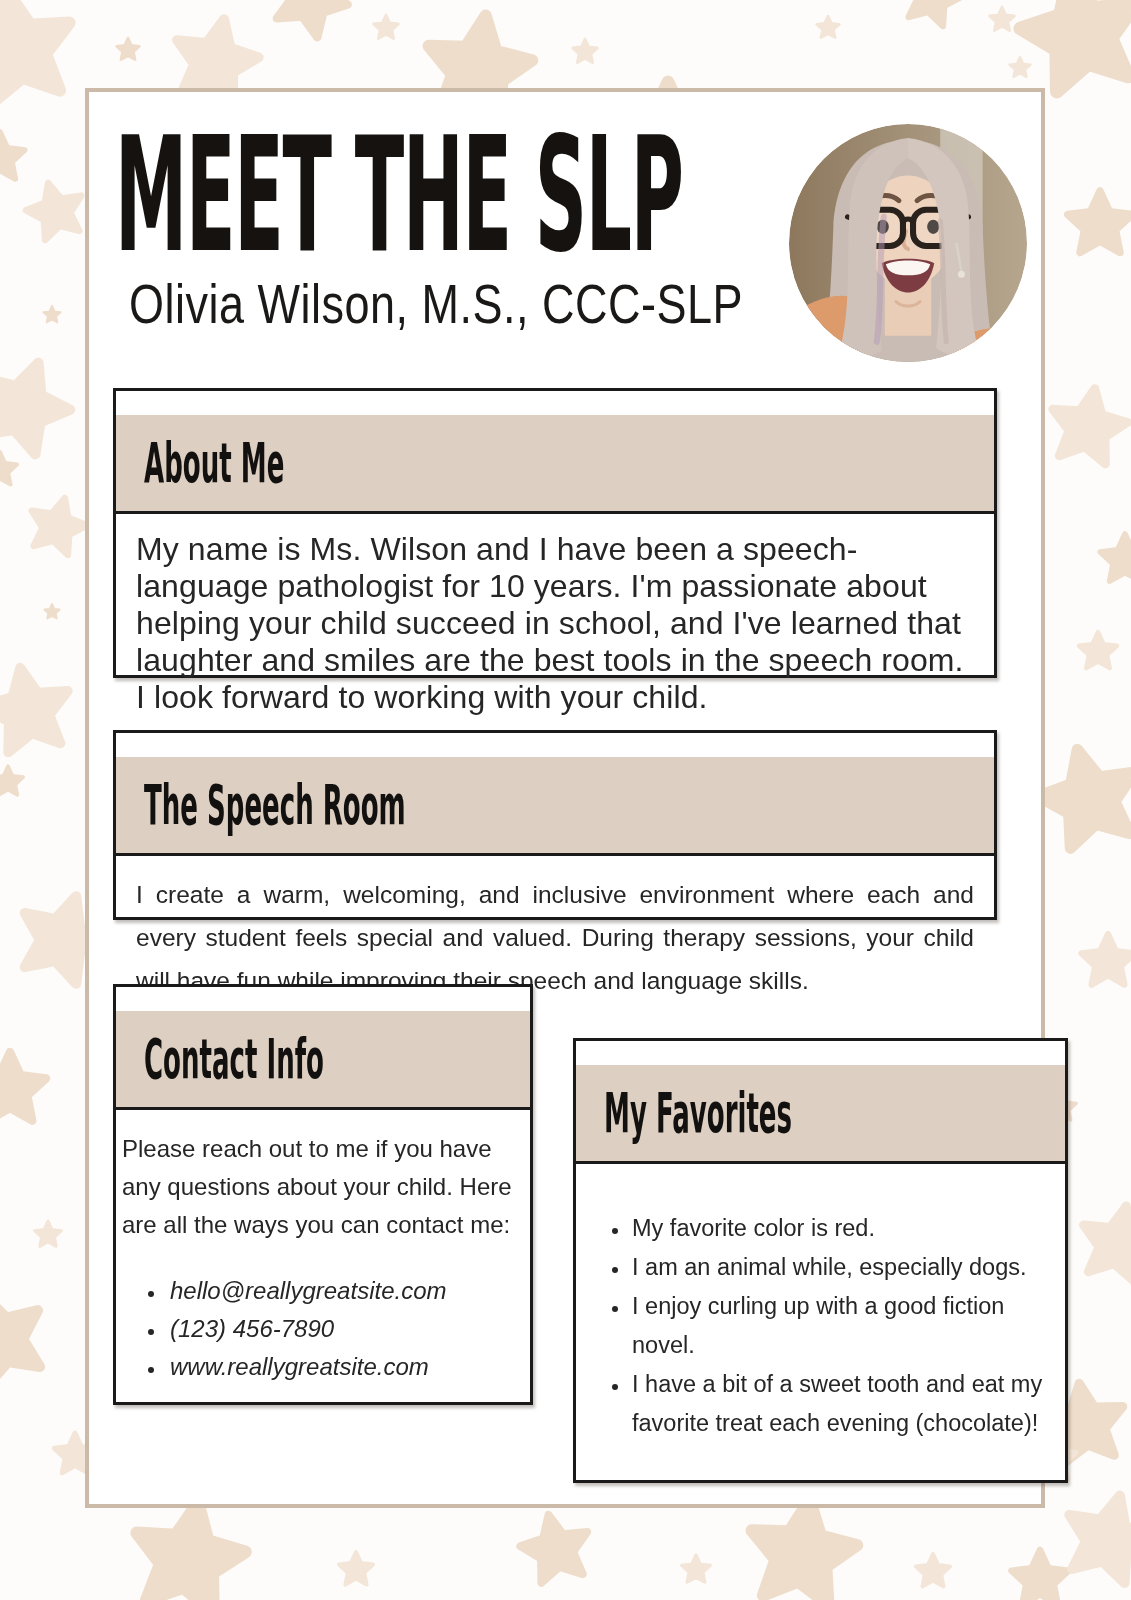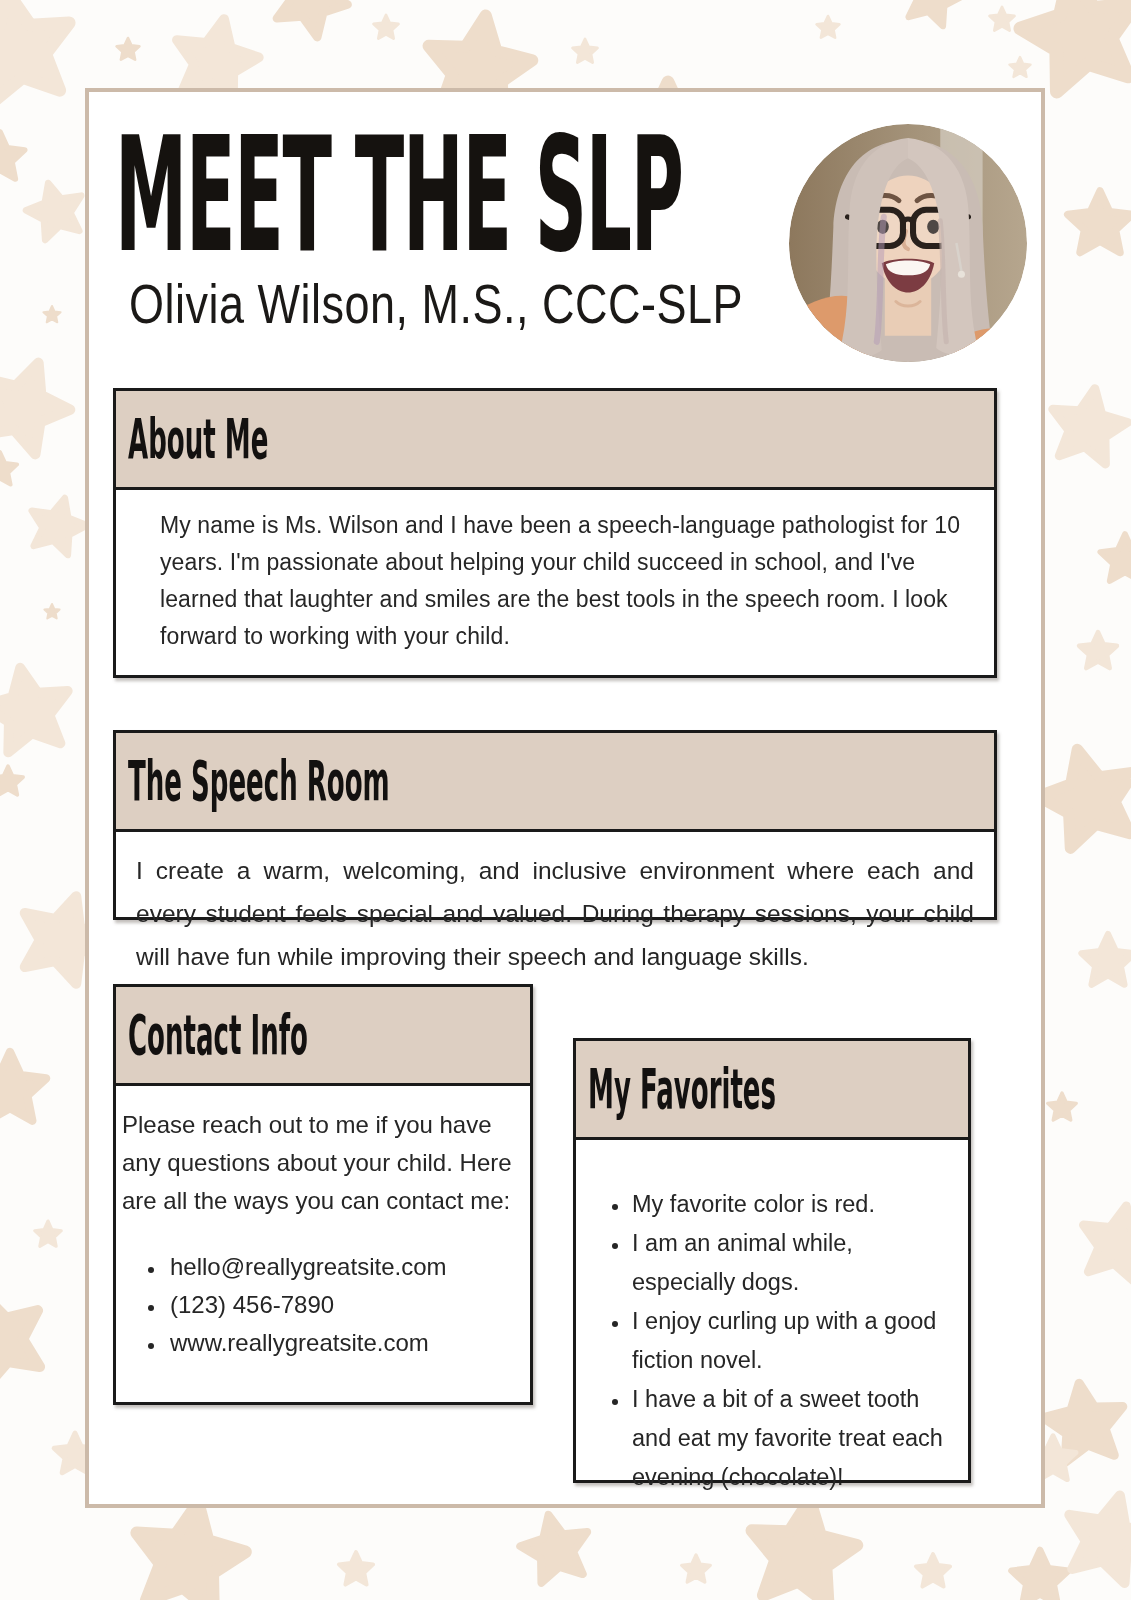--- a/index.html
+++ b/index.html
@@ -45,38 +45,38 @@
   .photo svg{display:block;width:100%;height:100%;}
   
   .box{
     position:absolute;background:#ffffff;
     border:3px solid var(--section-border);
     box-shadow:2px 3px 3px rgba(80,70,60,0.35);
   }
   .box-header{
     height:99px;background:var(--section-header-background);
     border-bottom:3px solid var(--section-border);
-    display:flex;align-items:center;padding-left:12px;
+    display:flex;align-items:center;padding-left:28px;margin-top:24px;
   }
   .box-header .heading{
     display:inline-block;white-space:nowrap;
     font-family:"DejaVu Sans", sans-serif;font-weight:700;
     font-size:42px;color:#131110;
     transform:scale(0.62,1.3);transform-origin:left center;
   }
   .box-about  {left:24px;top:296px;width:884px;height:290px;}
   .box-speech {left:24px;top:638px;width:884px;height:190px;}
   .box-contact{left:24px;top:892px;width:420px;height:421px;}
-  .box-favs   {left:484px;top:946px;width:398px;height:445px;}
+  .box-favs   {left:484px;top:946px;width:495px;height:445px;}
   .box-body{padding:17px 20px;}
-  .box-about .box-body p{font-size:23px;line-height:37px;letter-spacing:0.1px;margin-left:24px;}
+  .box-about .box-body p{font-size:32px;line-height:37px;letter-spacing:0.1px;}
   .box-speech .box-body p{font-size:24.5px;line-height:43px;text-align:justify;}
   .box-contact .box-body{padding:20px 18px 0 6px;font-size:24px;line-height:38px;}
   .box-contact ul{margin-top:28px;padding-left:44px;}
-  .box-contact li{padding-left:4px;}
+  .box-contact li{padding-left:4px;font-style:italic;}
   .box-favs .box-body{padding:14px 14px 0 14px;font-size:23.5px;line-height:39px;margin-top:31px;}
   .box-favs ul{padding-left:40px;}
   .box-favs li{padding-left:2px;}
   ul li::marker{font-size:0.8em;}
 </style>
 </head>
 <body>
 
 <svg class="stars-svg" viewBox="0 0 1131 1600">
     <path d="M7.9,-7.1L30.2,25.0L69.2,22.8L45.6,53.9L59.7,90.3L22.8,77.4L-7.4,102.1L-6.6,63.1L-39.4,41.9L-2.0,30.7Z" fill="var(--star-primary)" stroke="var(--star-primary)" stroke-width="12.76" stroke-linejoin="round"></path>

